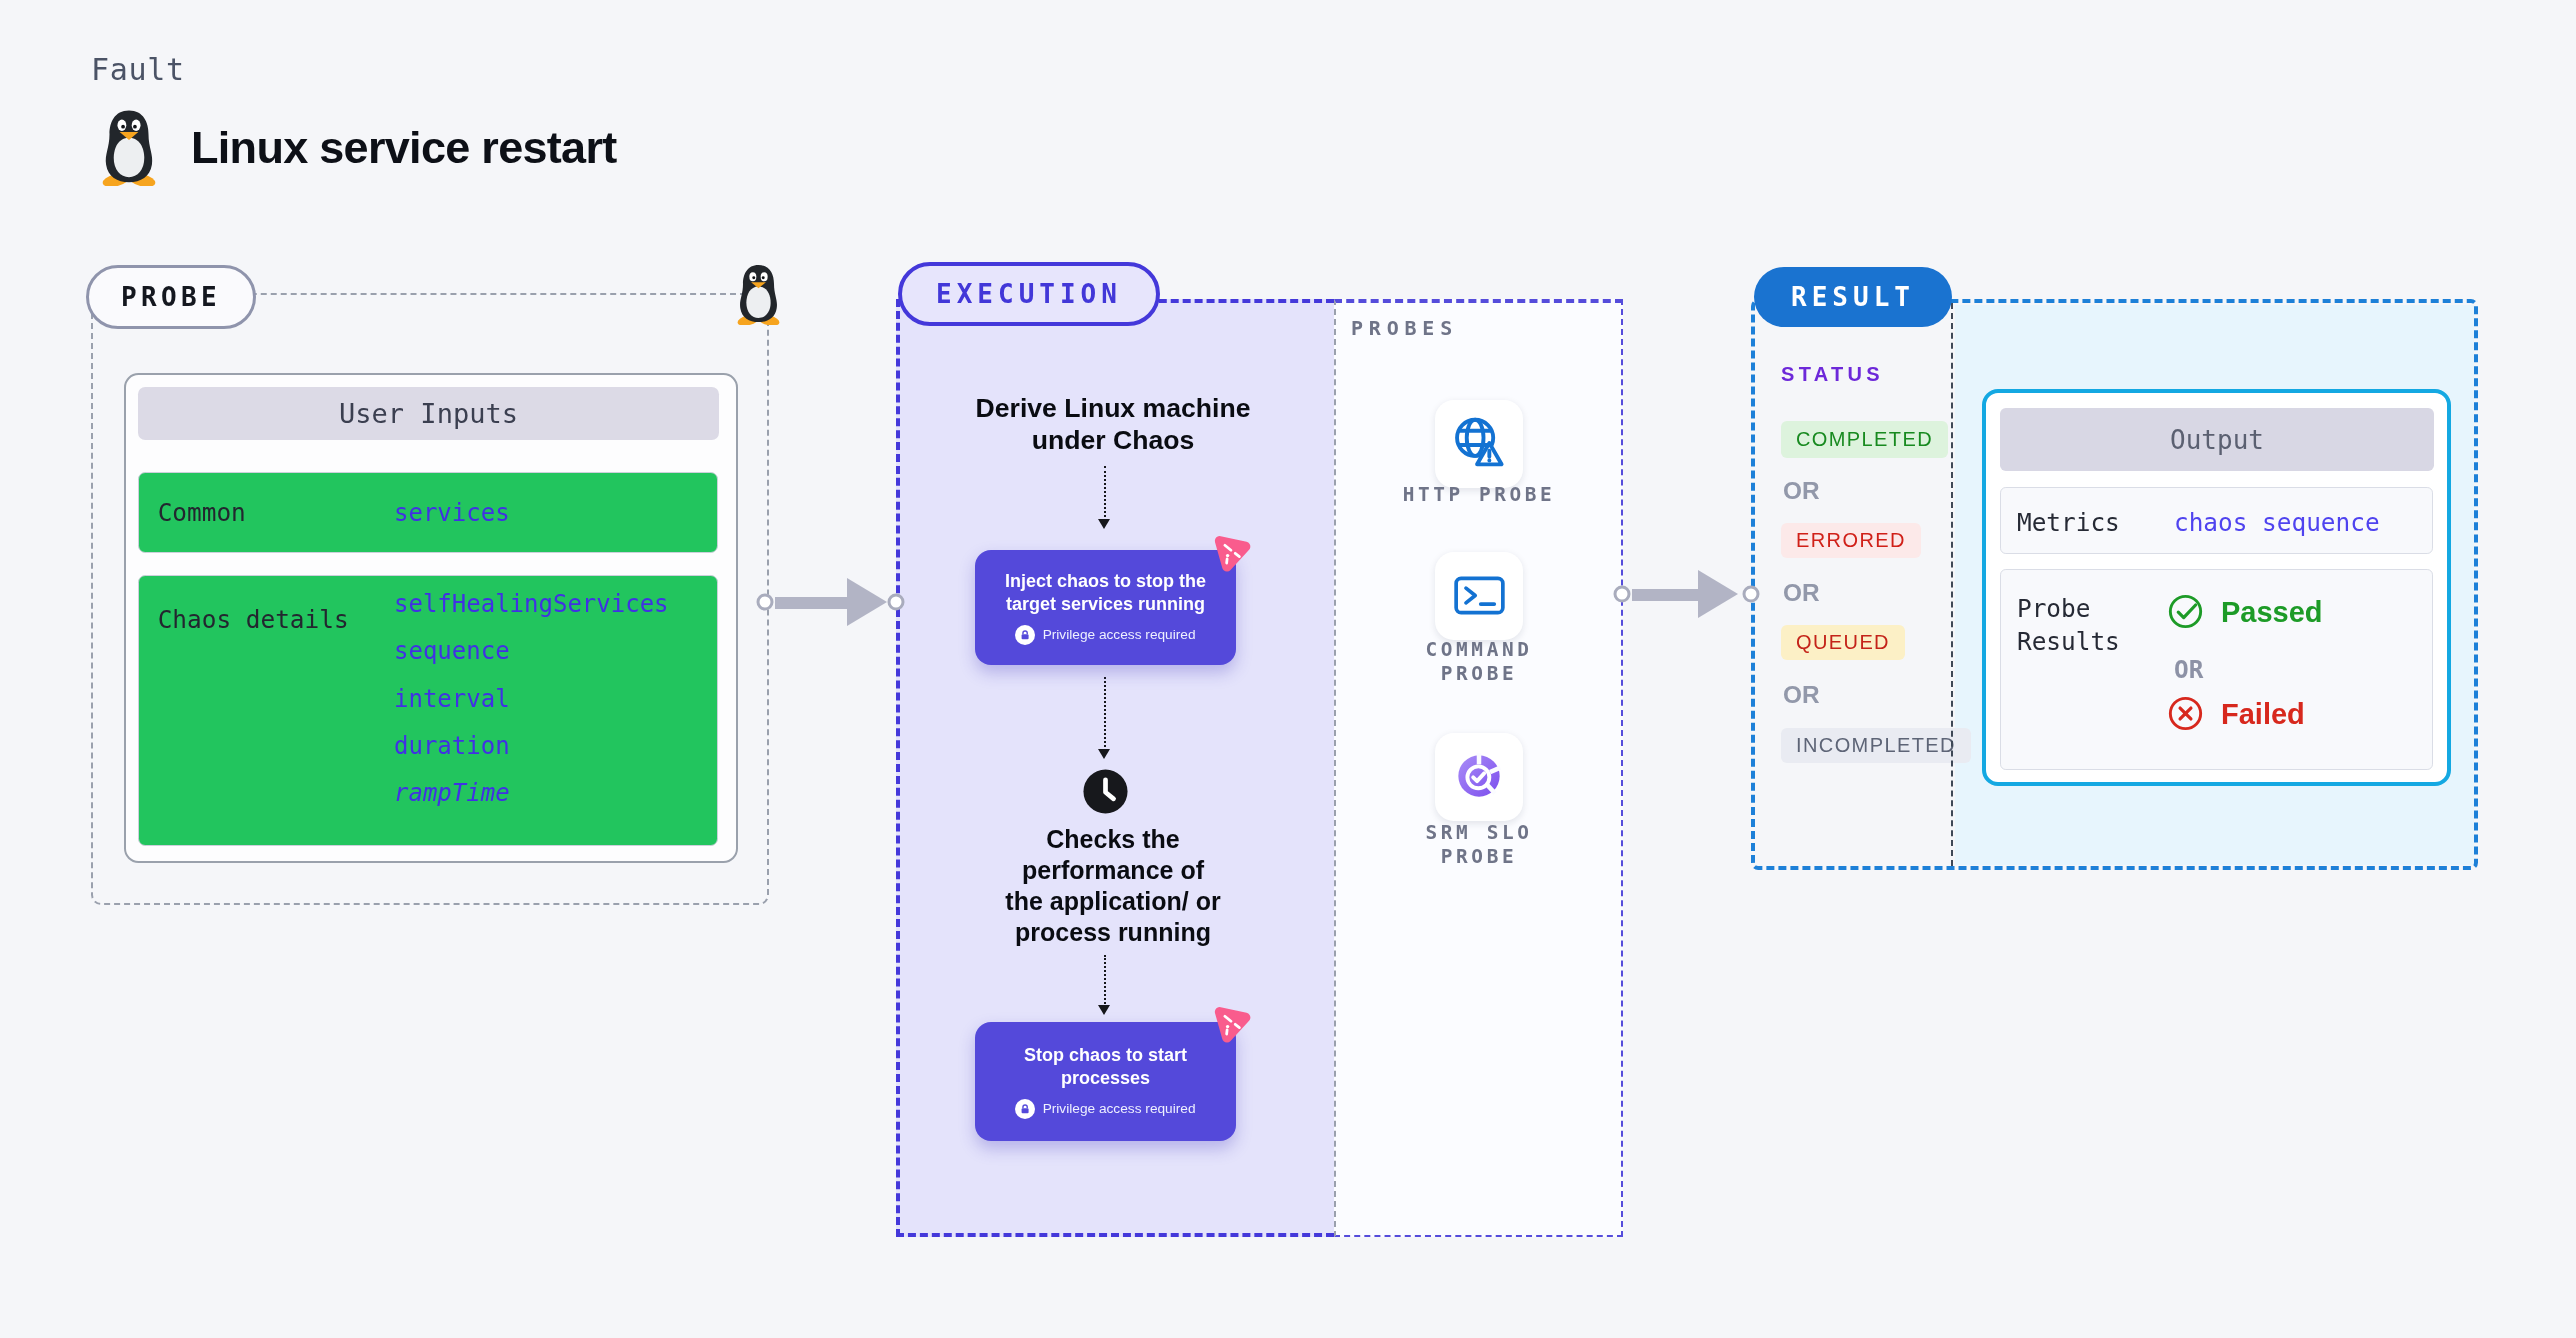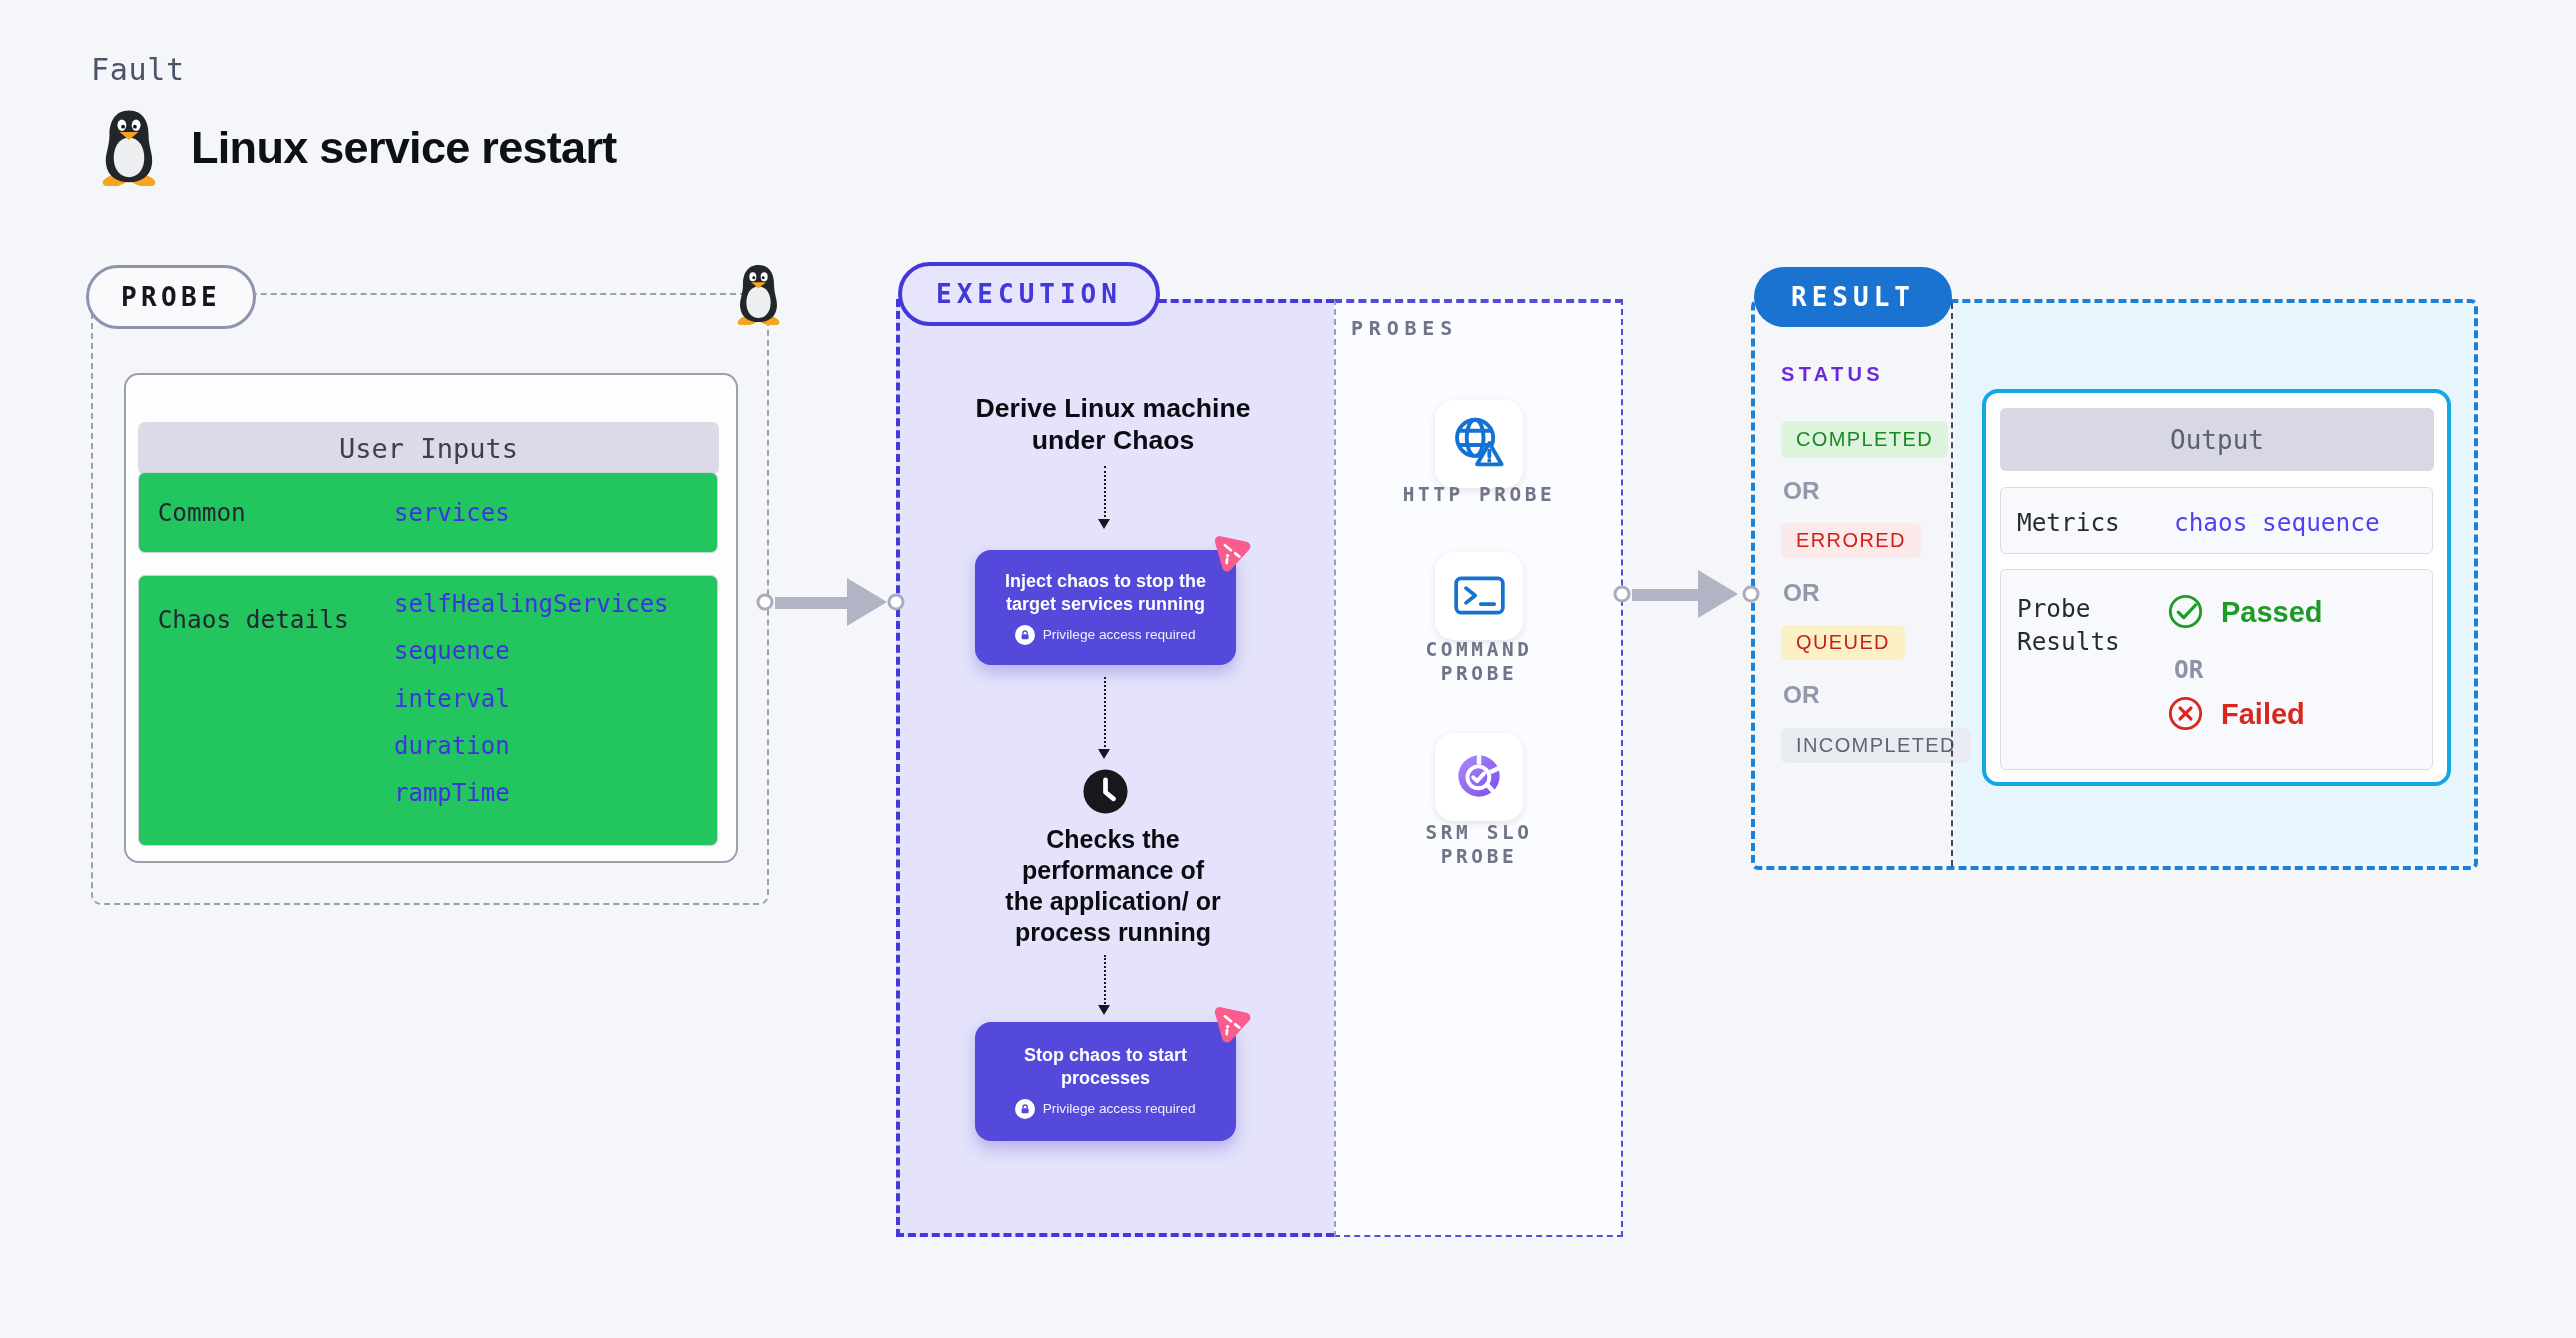--- a/index.html
+++ b/index.html
@@ -22,21 +22,21 @@
   .pill-exec{left:898px;top:262px;width:254px;height:56px;background:#e7e5fc;border:4.3px solid #4438da;
         color:#4237d8;font-size:26px;}
   .pill-result{left:1754px;top:267px;width:198px;height:60px;background:#1a73d0;color:#ffffff;font-size:26px;}
 
   
   .tune-box{left:91px;top:293px;width:674px;height:608px;border:2.9px dashed #9aa0ad;border-radius:10px;}
   .tux-small{left:731px;top:263px;z-index:7;}
   .inputs-card{left:124px;top:373px;width:610px;height:486px;background:#fdfdfe;border:2.9px solid #9aa1ac;
         border-radius:14.4px;}
   .inputs-header{left:138px;top:387px;width:581px;height:53px;background:#dcdae6;border-radius:7.2px;
-        display:flex;align-items:center;justify-content:center;font-size:27px;color:#3b3f50;margin-top:35px;}
+        display:flex;align-items:center;justify-content:center;font-size:27px;color:#3b3f50;}
   .inputs-row{background:#22c55e;border:1.4px solid #ccd0db;border-radius:7.2px;}
   .row-common{left:138px;top:472px;width:578px;height:79px;}
   .row-chaos{left:138px;top:575px;width:578px;height:269px;}
   .cell-label{font-size:24.4px;color:#23262f;}
   .cell-value{font-size:24px;color:#4131e4;}
 
   
   .conn-dot{width:17px;height:17px;border-radius:50%;background:#ffffff;border:3.6px solid #a9acbd;
         box-sizing:border-box;transform:translate(-50%,-50%);z-index:8;}
   .shaft{height:11.5px;background:#b2b4c5;z-index:5;}
@@ -148,21 +148,21 @@
     <div class="abs mono cell-label" style="left:18.7px;top:25px;">Common</div>
     <div class="abs mono cell-value" style="left:255px;top:26px;">services</div>
   </div>
 
   <div class="abs inputs-row row-chaos">
     <div class="abs mono cell-label" style="left:18.7px;top:29px;">Chaos details</div>
     <div class="abs mono cell-value" style="left:255px;top:13.7px;">selfHealingServices</div>
     <div class="abs mono cell-value" style="left:255px;top:61px;">sequence</div>
     <div class="abs mono cell-value" style="left:255px;top:109px;">interval</div>
     <div class="abs mono cell-value" style="left:255px;top:156px;">duration</div>
-    <div class="abs mono cell-value" style="left:255px;top:203px;">rampTime</div>
+    <div class="abs mono cell-value" style="left:255px;top:203px;font-style:italic;">rampTime</div>
   </div>
 
   <div class="abs conn-dot" style="left:765px;top:602px;"></div>
   <div class="abs shaft" style="left:775px;top:597px;width:72px;"></div>
   <div class="abs ahead" style="left:847px;top:602px;"></div>
   <div class="abs conn-dot" style="left:896px;top:602px;"></div>
 
   <div class="abs exec-box"></div>
   <div class="abs probes-box"></div>
   <div class="abs pill pill-exec mono">EXECUTION</div>

